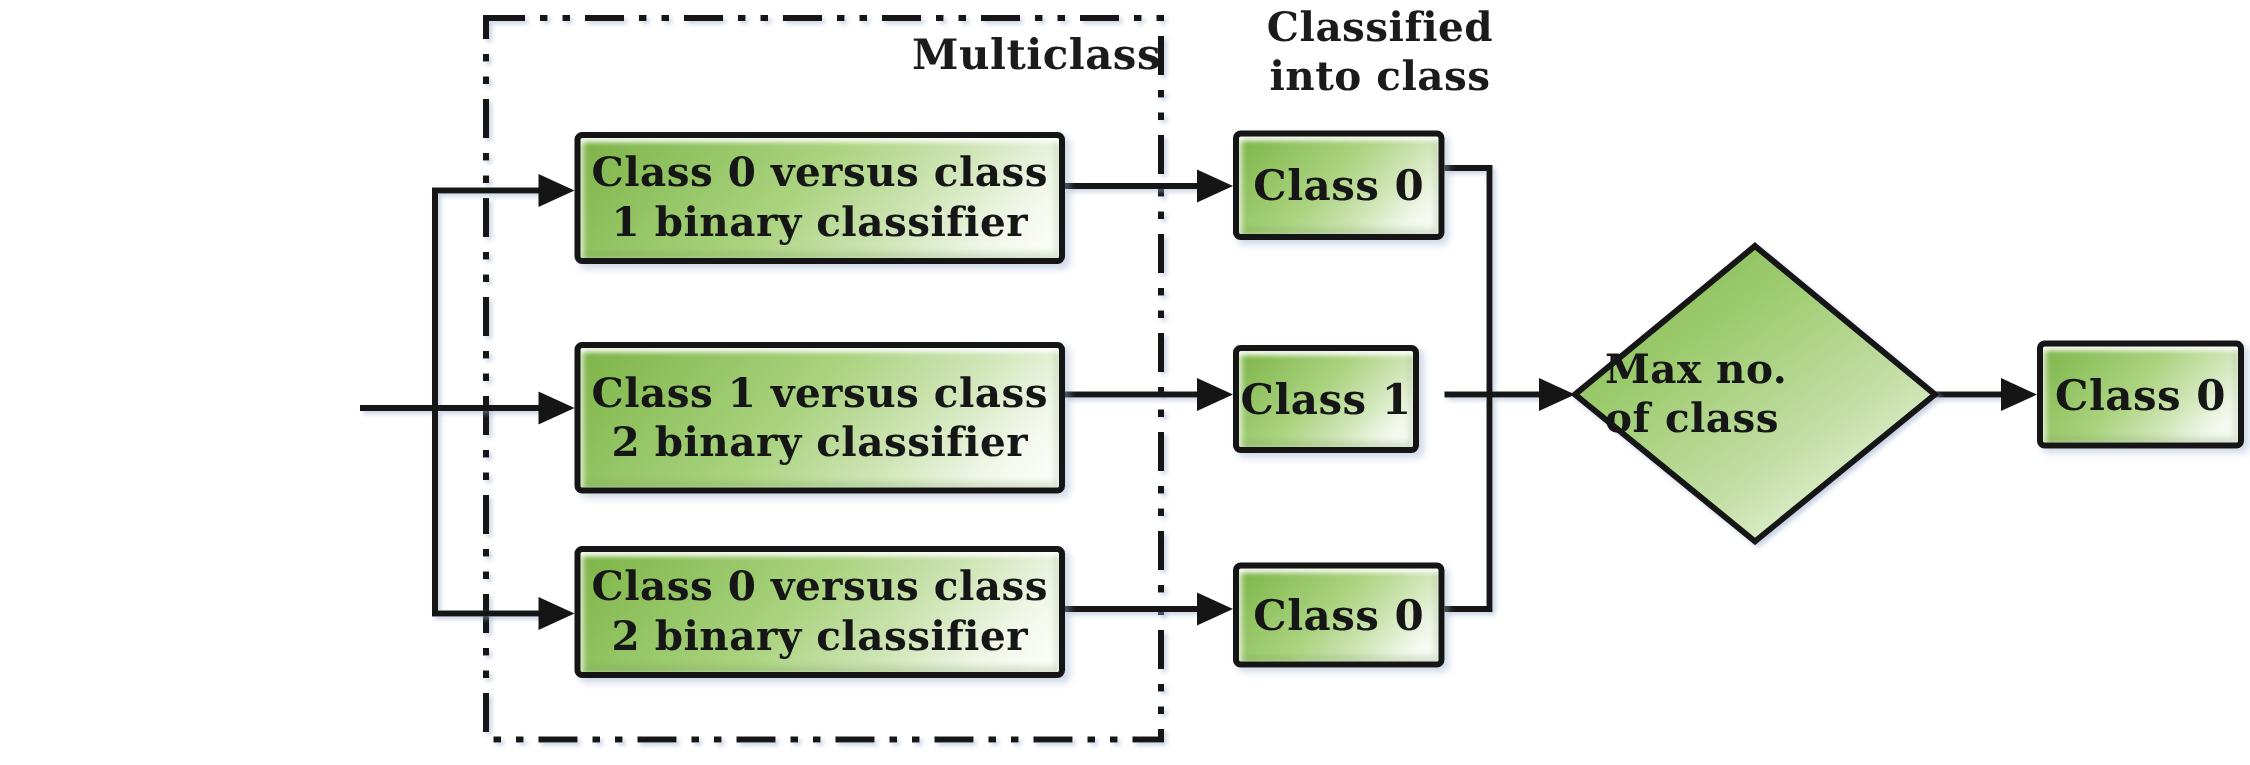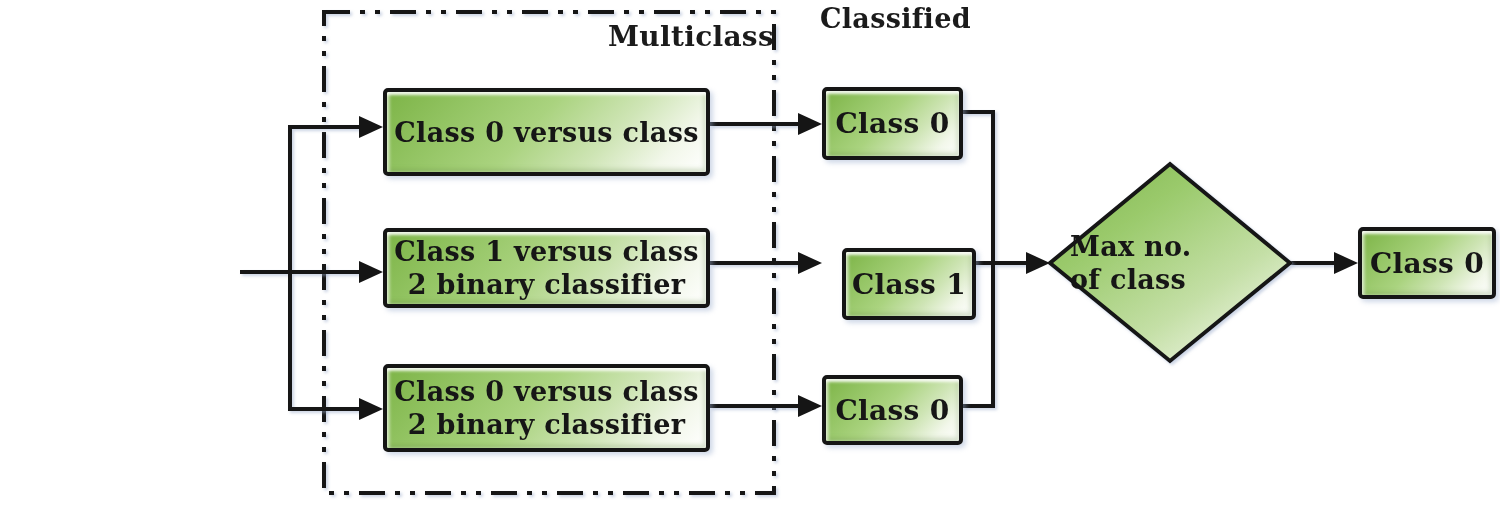--- a/index.html
+++ b/index.html
@@ -33,28 +33,28 @@
     display:flex;flex-direction:column;align-items:center;justify-content:center;
     text-align:center;color:#161616;font-weight:bold;
     letter-spacing:.3px;
   }
   .lbl{position:absolute;color:#1b1b1b;font-weight:bold;letter-spacing:.3px;}
   .line{white-space:nowrap;}
 
   
   #feature-box      {left:3px;   top:244px; width:237px; height:74px; font-size:27px; line-height:32px;}
   #clf-0            {left:383px; top:88px;  width:327px; height:88px; font-size:27px; line-height:33px;}
-  #clf-1            {left:383px; top:228px; width:327px; height:80px; font-size:27px; line-height:33px;}
+  #clf-1            {left:383px; top:228px; width:327px; height:101px; font-size:27px; line-height:33px;}
   #clf-2            {left:383px; top:364px; width:327px; height:88px; font-size:27px; line-height:33px;}
   #vote-0           {left:822px; top:87px;  width:141px; height:73px; font-size:28px;}
-  #vote-1           {left:822px; top:248px; width:134px; height:72px; font-size:28px;margin-left:20px;}
+  #vote-1           {left:822px; top:230px; width:124px; height:72px; font-size:28px;}
   #vote-2           {left:822px; top:375px; width:141px; height:70px; font-size:28px;}
   #final-box        {left:1358px;top:227px; width:138px; height:72px; font-size:28px;}
   #svm-title        {left:324px; top:20px;  width:450px; text-align:right; font-size:28px; line-height:34px;}
-  #classified-label {left:820px; top:2px;   width:200px; text-align:left;  font-size:27px; line-height:33px;}
+  #classified-label {left:820px; top:2px;   width:200px; text-align:center;  font-size:27px; line-height:33px;}
   #diamond-label    {left:1070px;top:230px; width:200px; text-align:left;font-size:27px; line-height:33px; color:#161616;}
 </style>
 </head>
 <body>
 
 <div id="canvas">
 
   <svg id="wires" viewBox="0 0 1500 510" xmlns="http://www.w3.org/2000/svg">
     <defs>
       <linearGradient id="gdiam" x1="0" y1="0" x2="0.85" y2="1">
@@ -103,25 +103,27 @@
 
     <polygon points="1170,164 1290,263 1170,361 1050,263" fill="url(#gdiam)" stroke="#151515" stroke-width="4" filter="url(#soft)"></polygon>
   </svg>
 
   <div class="lbl" id="svm-title">
     <div class="line">Multiclass</div>
   </div>
 
   <div class="lbl" id="classified-label">
     <div class="line">Classified</div>
+    <div class="line">into class</div>
   </div>
 
 
   <div class="gbox" id="clf-0">
     <div class="line">Class 0 versus class</div>
+    <div class="line">1 binary classifier</div>
   </div>
   <div class="gbox" id="clf-1">
     <div class="line">Class 1 versus class</div>
     <div class="line">2 binary classifier</div>
   </div>
   <div class="gbox" id="clf-2">
     <div class="line">Class 0 versus class</div>
     <div class="line">2 binary classifier</div>
   </div>
 

